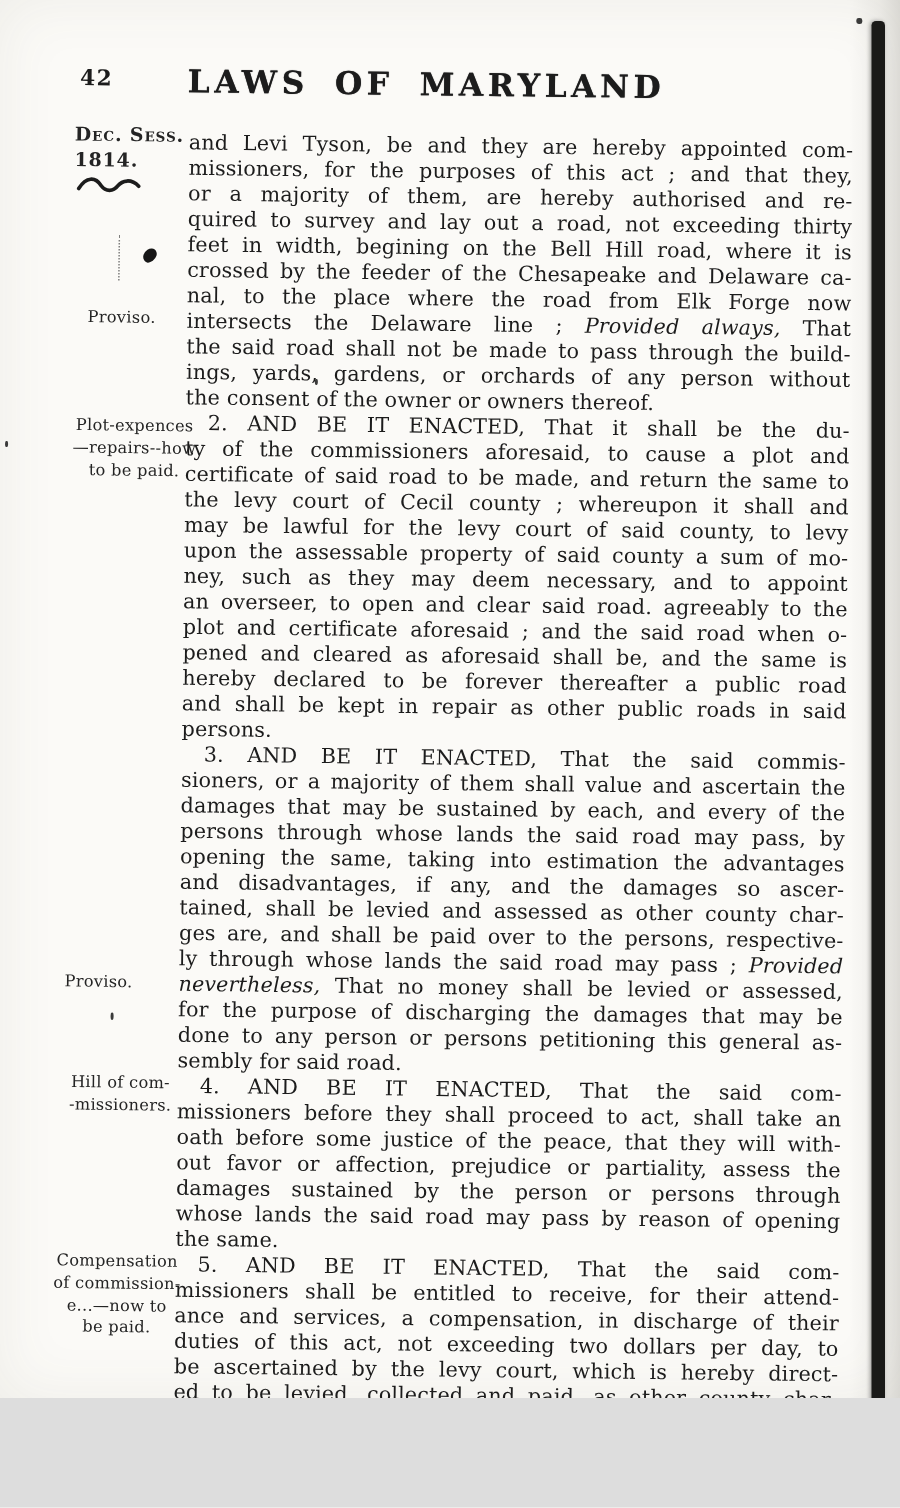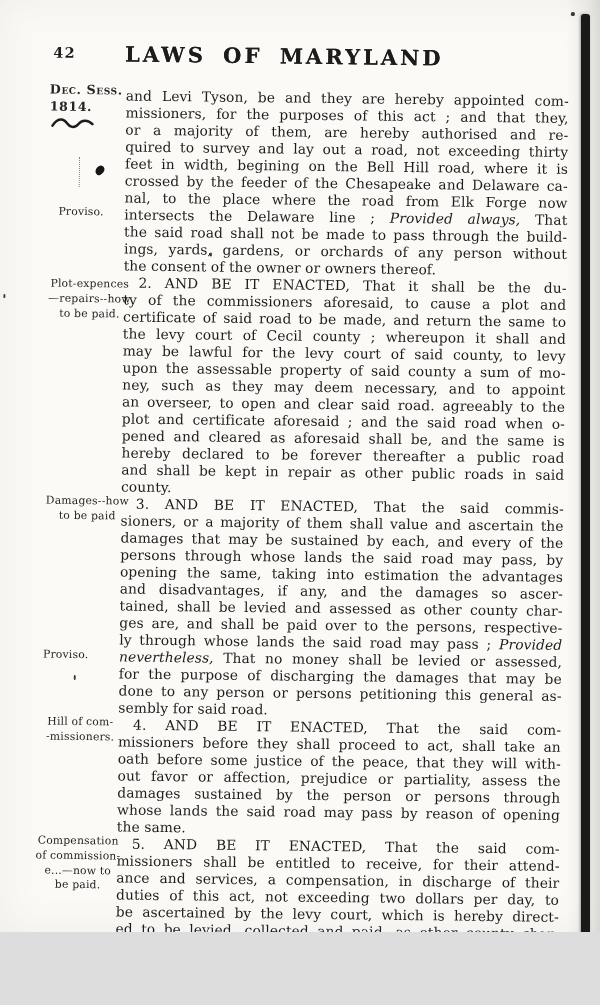--- a/index.html
+++ b/index.html
@@ -60,24 +60,20 @@
           </svg>
         </div>
         <div class="margin-note" style="top: 204px; left: 61px;">
           <div class="mline">Proviso.</div>
         </div>
         <div class="margin-note" style="top: 276px; left: 52px;">
           <div class="mline">Plot-expences</div>
           <div class="mline">—repairs--how</div>
           <div class="mline">to be paid.</div>
         </div>
-        <div class="margin-note" style="top: 493px; left: 52px;">
-          <div class="mline">Damages--how</div>
-          <div class="mline">to be paid</div>
-        </div>
         <div class="margin-note" style="top: 647px; left: 51px;">
           <div class="mline">Proviso.</div>
         </div>
         <div class="margin-note" style="top: 714px; left: 55px;">
           <div class="mline">Hill of com-</div>
           <div class="mline">-missioners.</div>
         </div>
         <div class="margin-note" style="top: 833px; left: 46px;">
           <div class="mline">Compensation</div>
           <div class="mline">of commission-</div>
@@ -103,21 +99,21 @@
         <div class="line"><span>certificate of said road to be made, and return the same to</span></div>
         <div class="line"><span>the levy court of Cecil county ; whereupon it shall and</span></div>
         <div class="line"><span>may be lawful for the levy court of said county, to levy</span></div>
         <div class="line"><span>upon the assessable property of said county a sum of mo-</span></div>
         <div class="line"><span>ney, such as they may deem necessary, and to appoint</span></div>
         <div class="line"><span>an overseer, to open and clear said road. agreeably to the</span></div>
         <div class="line"><span>plot and certificate aforesaid ; and the said road when o-</span></div>
         <div class="line"><span>pened and cleared as aforesaid shall be, and the same is</span></div>
         <div class="line"><span>hereby declared to be forever thereafter a public road</span></div>
         <div class="line"><span>and shall be kept in repair as other public roads in said</span></div>
-        <div class="line end"><span>county.</span></div>
+        <div class="line end"><span>persons.</span></div>
         <div class="line ind"><span>3. AND BE IT ENACTED, That the said commis-</span></div>
         <div class="line"><span>sioners, or a majority of them shall value and ascertain the</span></div>
         <div class="line"><span>damages that may be sustained by each, and every of the</span></div>
         <div class="line"><span>persons through whose lands the said road may pass, by</span></div>
         <div class="line"><span>opening the same, taking into estimation the advantages</span></div>
         <div class="line"><span>and disadvantages, if any, and the damages so ascer-</span></div>
         <div class="line"><span>tained, shall be levied and assessed as other county char-</span></div>
         <div class="line"><span>ges are, and shall be paid over to the persons, respective-</span></div>
         <div class="line"><span>ly through whose lands the said road may pass ; </span><em>Provided</em></div>
         <div class="line"><em>nevertheless,</em><span> That no money shall be levied or assessed,</span></div>

